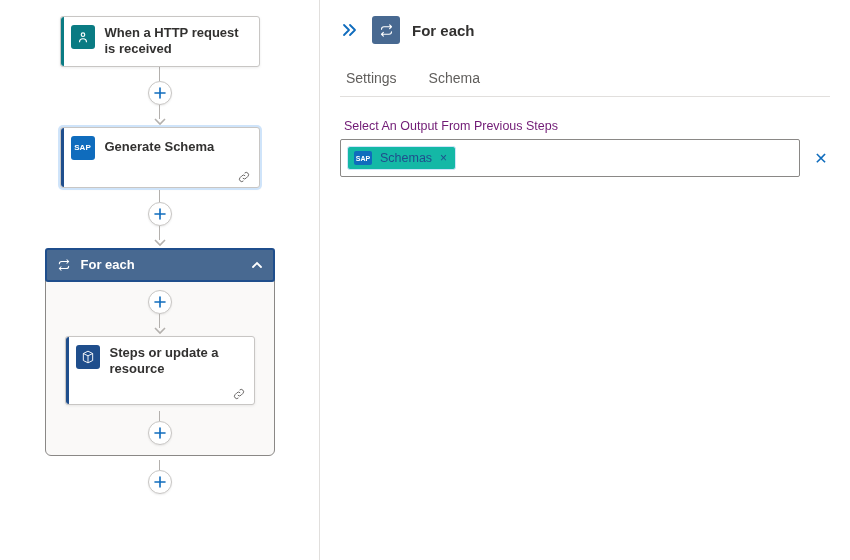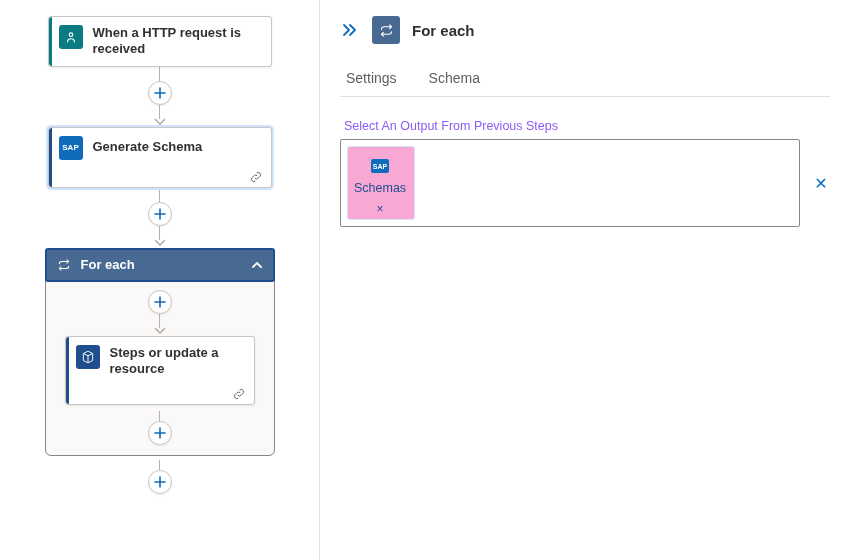--- a/index.html
+++ b/index.html
@@ -19,21 +19,21 @@
     width: 320px;
     height: 100%;
     border-right: 1px solid #e1dfdd;
     padding: 16px 20px 8px;
     display: flex;
     flex-direction: column;
     align-items: center;
     overflow: hidden;
   }
   .node {
-    width: 224px;
+    width: 200px;
     background: #fff;
     border: 1px solid #c8c6c4;
     border-radius: 3px;
     box-shadow: 0 1px 3px rgba(0,0,0,0.08);
     position: relative;
     margin: 0 auto;
   }
   .node .node-head {
     display: flex;
     align-items: center;
@@ -160,46 +160,45 @@
   }
   .tab.active::after {
     content: "";
     position: absolute;
     left: 0; right: 0; bottom: -1px;
     height: 2px;
     background: #0f6cbd;
   }
   .field-label {
     font-size: 12.5px;
-    color: #8b5cf6;
+    color: #701a75;
     margin: 22px 0 6px 4px;
   }
   .field-row { display: flex; align-items: center; gap: 12px; }
   .input-box {
     flex: 1;
     border: 1px solid #8a8886;
     border-radius: 2px;
     padding: 6px 6px;
     min-height: 36px;
     display: flex;
     align-items: center;
     gap: 6px;
     background: #fff;
   }
   .token {
     display: flex;
     align-items: center;
     gap: 8px;
-    background: #f9a8d4;
+    background: #14b8a6;
     border: 1px solid #cfe4fa;
     border-radius: 3px;
-    padding: 12px 8px 4px 6px;
+    padding: 4px 8px 4px 6px;
     font-size: 12.5px;
     color: #1f4e8c;
-    flex-direction: column;
   }
   .token .remove { color: #1f4e8c; cursor: pointer; font-size: 12px; line-height: 1; }
   .clear-x {
     color: #0f6cbd;
     cursor: pointer;
     width: 18px; text-align: center;
     font-size: 16px;
   }
   svg { display: block; }
 </style>

